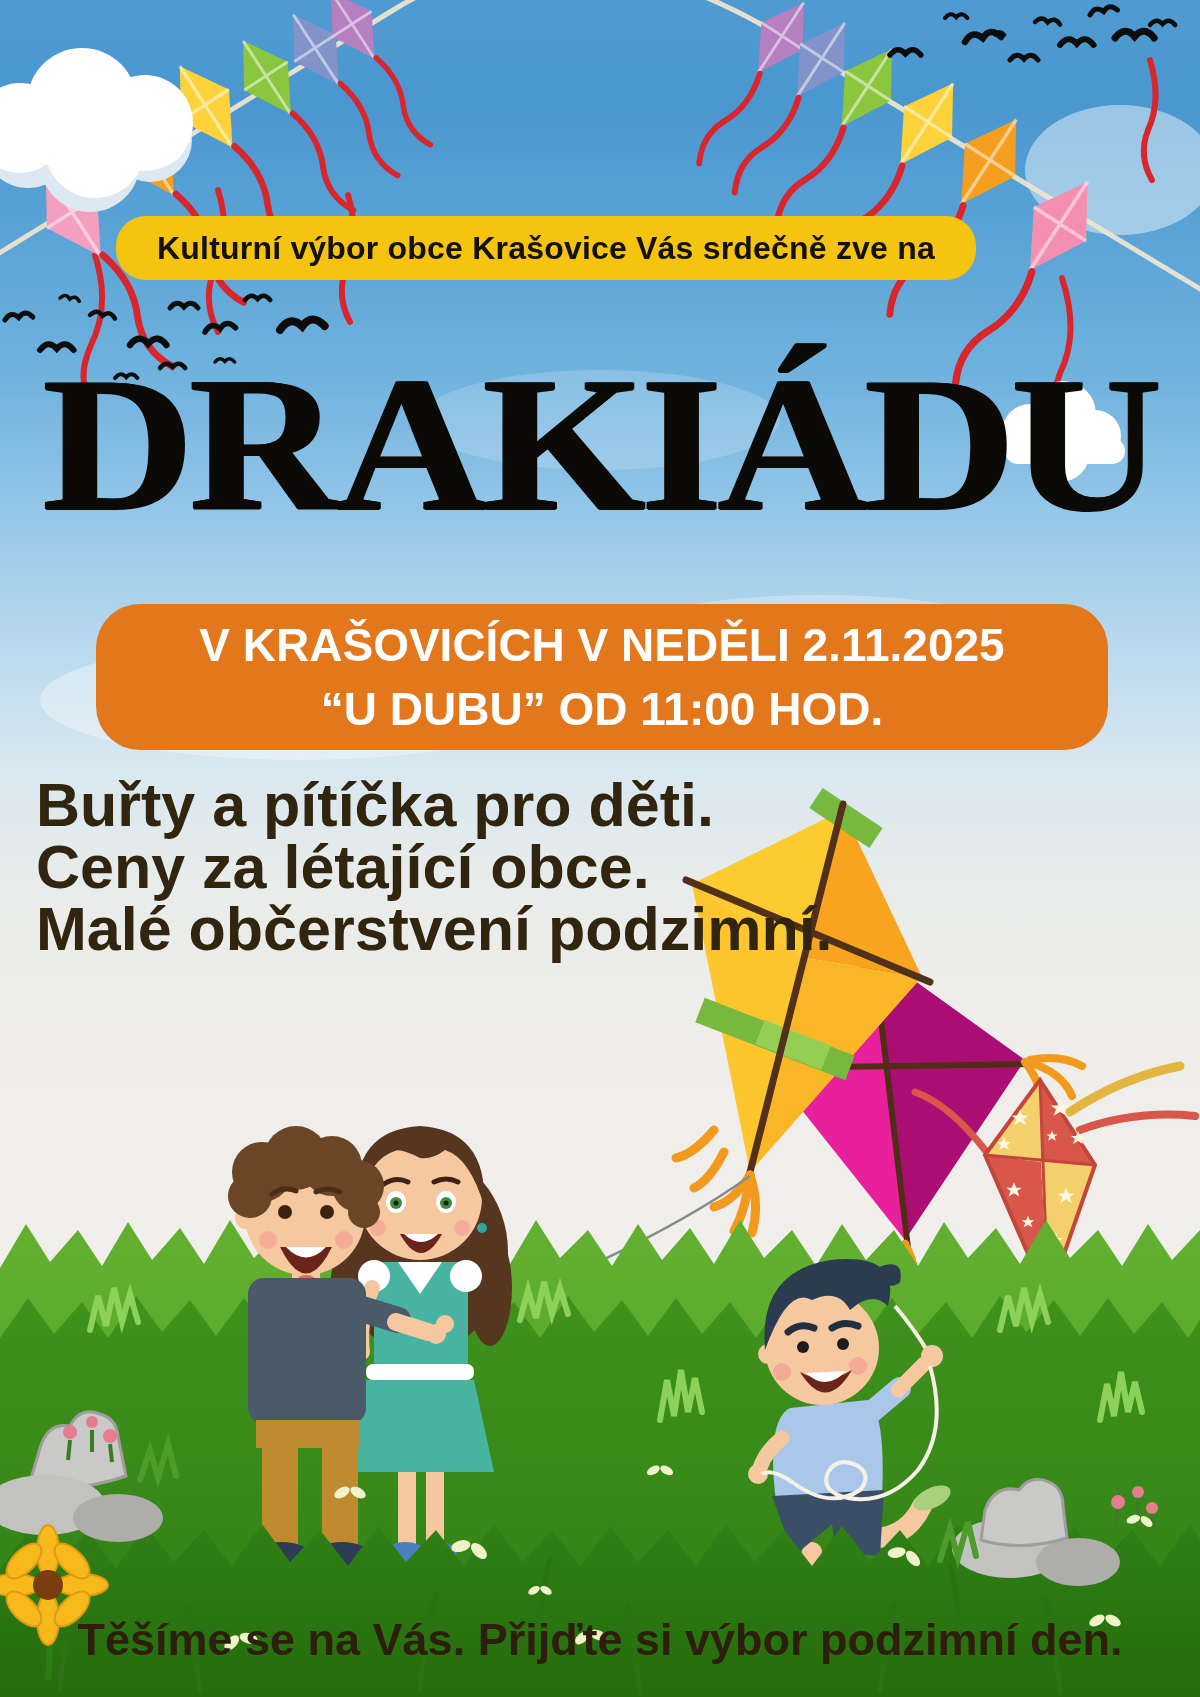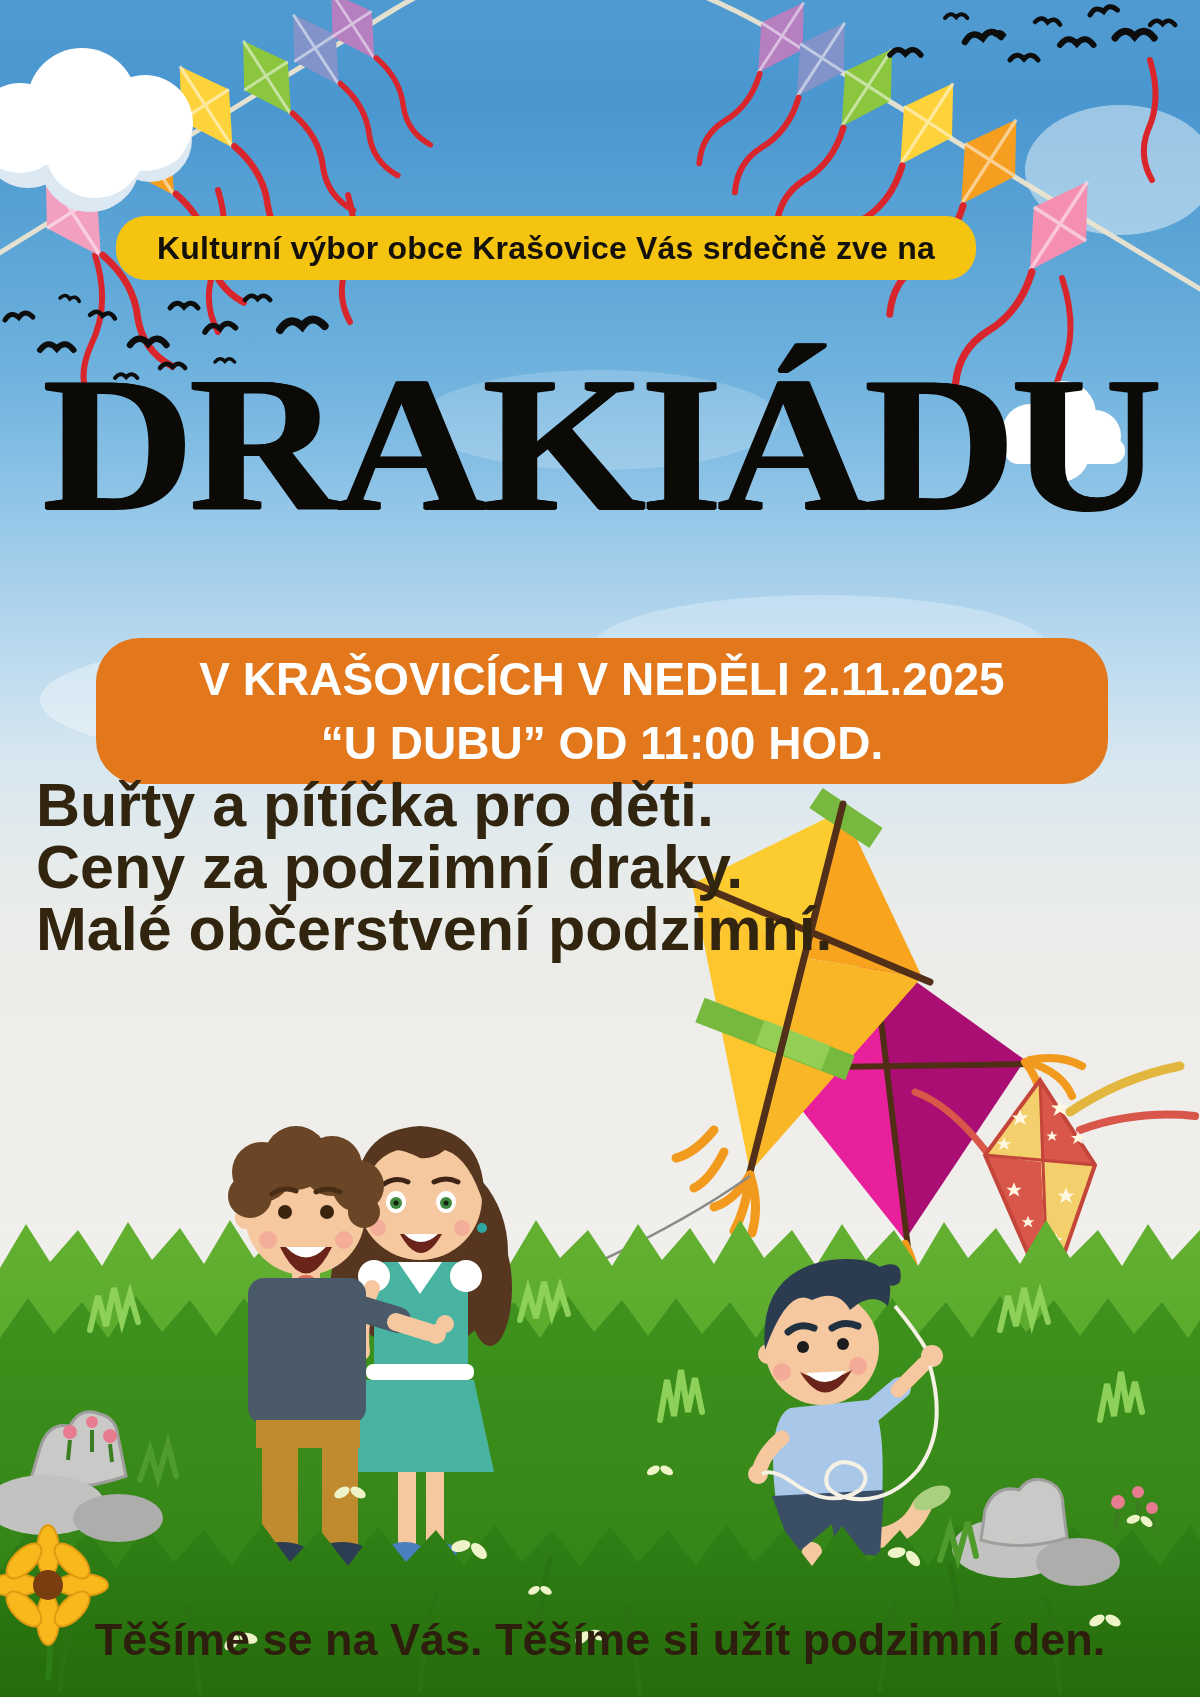--- a/index.html
+++ b/index.html
@@ -27,21 +27,20 @@
     font-weight:900;font-size:172px;color:var(--title_text,#0c0a07);
     letter-spacing:-4px;transform:scale(1.22,1.12);transform-origin:50% 50%;
     text-shadow:1px 0 currentColor,-1px 0 currentColor,0 1px currentColor;
   }
   .event-box{
     left:96px;top:604px;width:1012px;height:146px;border-radius:44px;
     background:var(--event_box_bg,#E2771C);
     display:flex;flex-direction:column;align-items:center;justify-content:center;
     color:var(--event_text,#ffffff);font-weight:800;font-size:46px;line-height:64px;
     white-space:nowrap;
-    margin-top:34px;
   }
   .details{
     left:36px;top:774px;color:var(--body_text,#32250f);
     font-weight:800;font-size:61px;line-height:62px;white-space:nowrap;
   }
   .footer{
     left:0;right:0;top:1614px;text-align:center;white-space:nowrap;
     color:var(--footer_text,#2d1e0e);font-weight:800;font-size:45px;
   }
 </style>
@@ -401,19 +400,19 @@
 
   <div class="txt title">DRAKIÁDU</div>
 
   <div class="txt event-box">
     <div>V KRAŠOVICÍCH V NEDĚLI 2.11.2025</div>
     <div>“U DUBU” OD 11:00 HOD.</div>
   </div>
 
   <div class="txt details">
     <div>Buřty a pítíčka pro děti.</div>
-    <div>Ceny za podzimní draky.</div>
+    <div>Ceny za létající obce.</div>
     <div>Malé občerstvení podzimní.</div>
   </div>
 
-  <div class="txt footer">Těšíme se na Vás. Těšíme si užít podzimní den.</div>
+  <div class="txt footer">Těšíme se na Vás. Přijďte si výbor podzimní den.</div>
 
 </div>
 
 </body></html>

